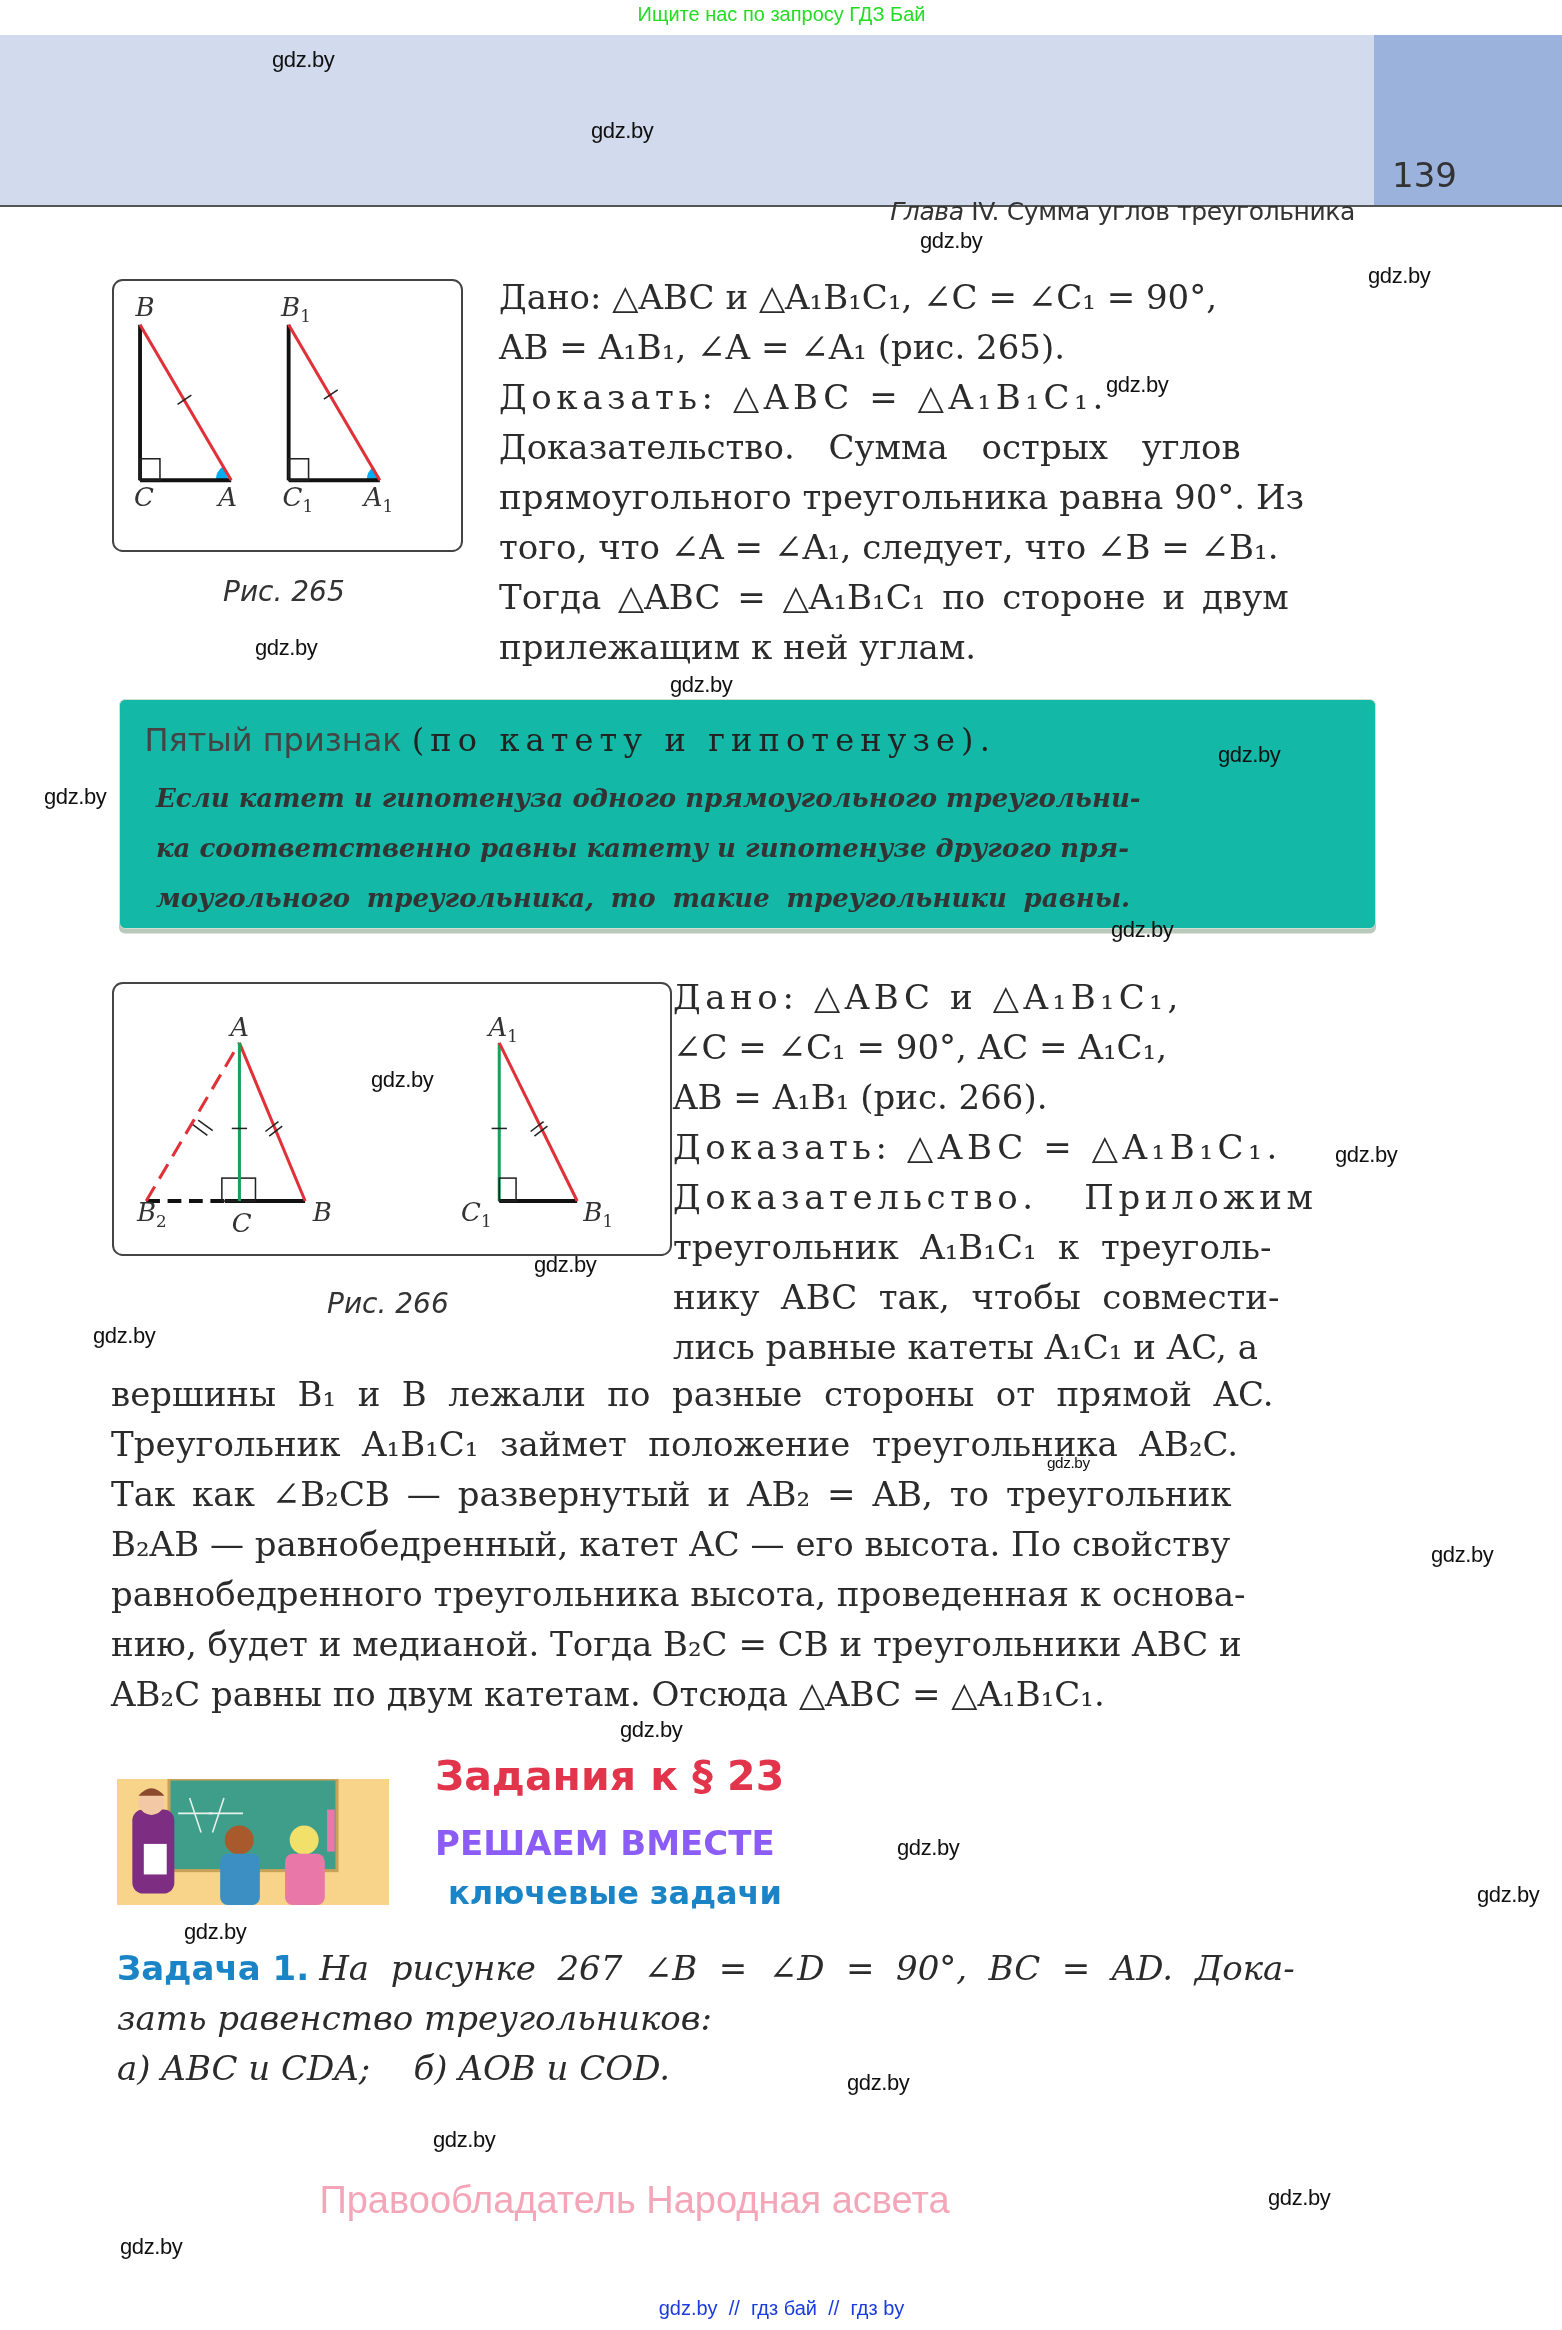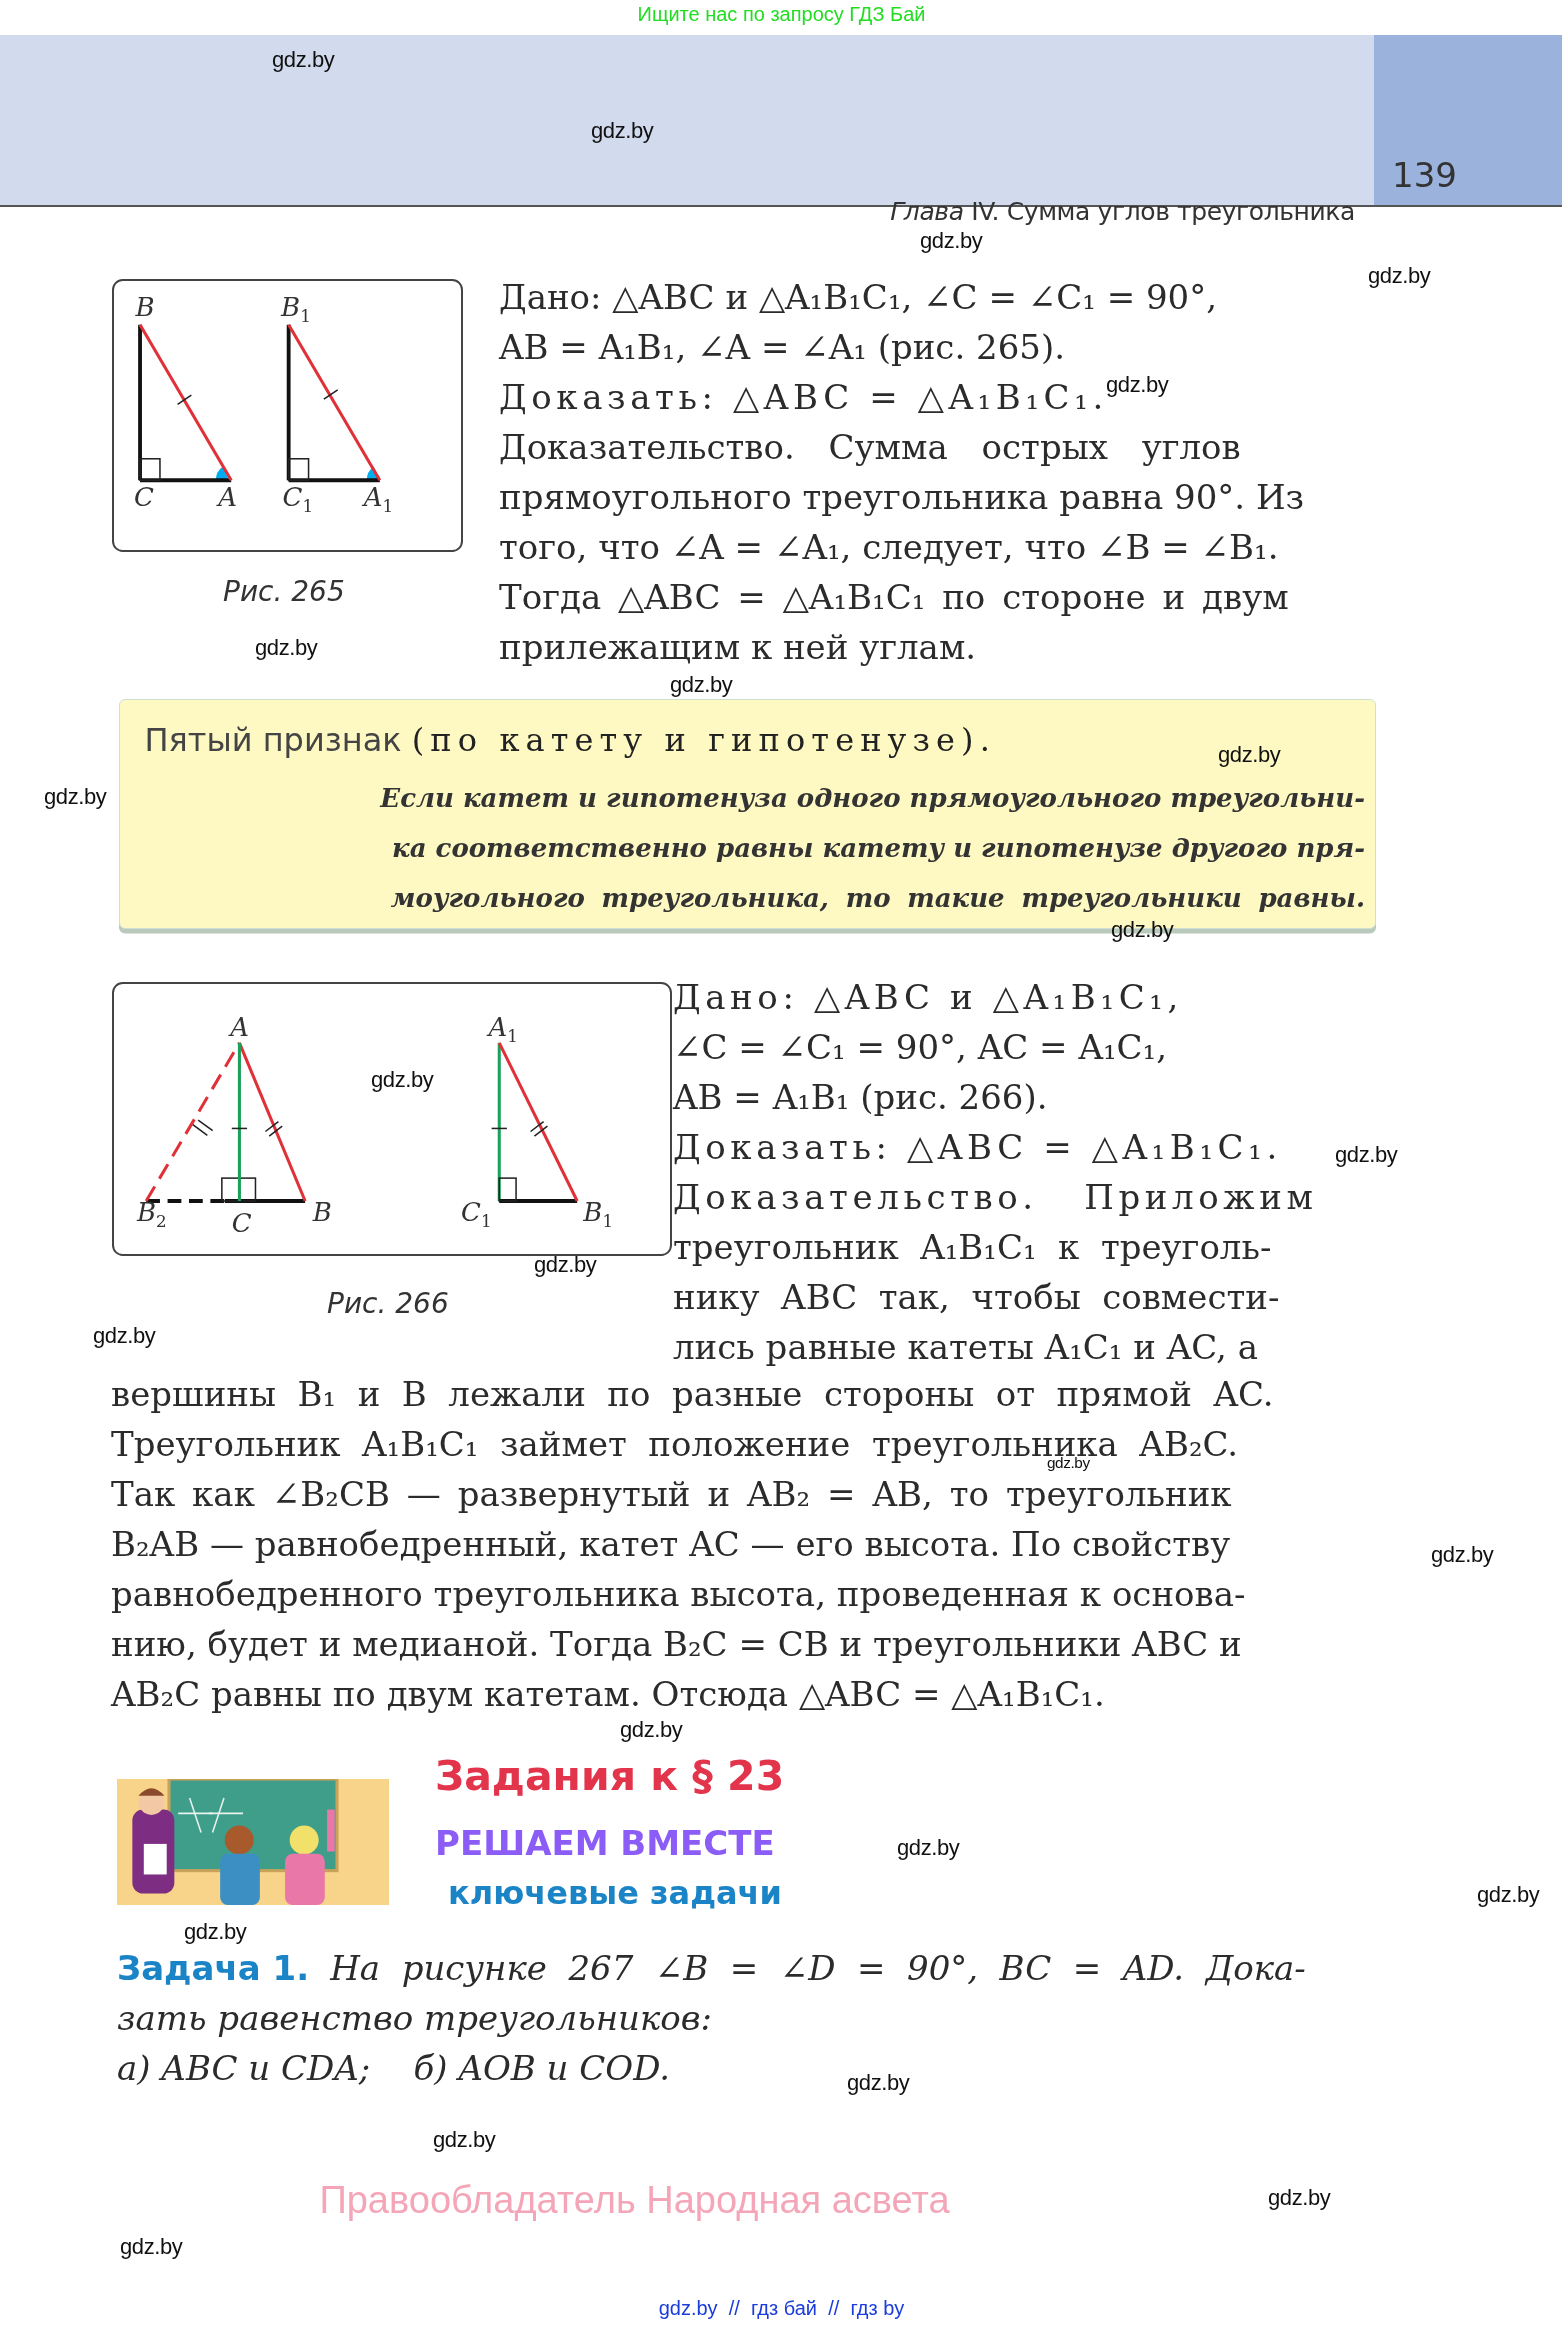--- a/index.html
+++ b/index.html
@@ -20,21 +20,21 @@
   .page-num { top: 155px; left: 1392px; font-family: "DejaVu Sans", sans-serif; font-size: 34px; color: #333; }
 
   .fig-box { position: absolute; border: 2.3px solid #444; border-radius: 10.7px; background: #fff; }
   .fig-caption { position: absolute; font-family: "DejaVu Sans", sans-serif; font-style: italic; font-size: 28px; color: #333; }
 
   .text-block { position: absolute; font-family: "DejaVu Serif", serif; font-size: 34px; line-height: 50px; color: #2b2b2b; text-align: justify; }
   .text-line { white-space: nowrap; height: 50px; display: flex; justify-content: space-between; }
   .text-line.last { justify-content: flex-start; }
   .spaced { letter-spacing: 4.6px; }
 
-  .theorem-box { top: 699px; left: 119px; width: 1257px; height: 230px; background: #fef9c3; border: 1.5px solid #cfe0d2; border-radius: 6.1px; box-shadow: 0 4.6px 0 #b9c9bc; text-align: right; }
+  .theorem-box { top: 699px; left: 119px; width: 1257px; height: 230px; background: #14b8a6; border: 1.5px solid #cfe0d2; border-radius: 6.1px; box-shadow: 0 4.6px 0 #b9c9bc; }
   .theorem-title { position: absolute; top: 21.4px; left: 24.5px; font-size: 32px; }
   .theorem-title .lbl { font-family: "DejaVu Sans", sans-serif; color: #444; }
   .theorem-title .sub { letter-spacing: 6.1px; color: #222; }
   .theorem-body { position: absolute; top: 73px; left: 36px; width: 1209px; font-weight: bold; font-size: 26px; line-height: 50px; color: #333; font-style: italic; }
 
   .section-title { top: 1752px; left: 435px; font-family: "DejaVu Sans", sans-serif; font-weight: bold; font-size: 41px; color: #e2344b; }
   .section-sub1 { top: 1823px; left: 435px; font-family: "DejaVu Sans", sans-serif; font-weight: bold; font-size: 34px; color: #8b5cf6; }
   .section-sub2 { top: 1874px; left: 448px; font-family: "DejaVu Sans", sans-serif; font-weight: bold; font-size: 32px; color: #1a84c6; }
 
   .task-label { font-family: "DejaVu Sans", sans-serif; font-weight: bold; color: #1a84c6; font-style: normal; }
@@ -176,21 +176,21 @@
     <circle cx="245" cy="80" r="19" fill="#f1e06a"></circle>
     <rect x="220" y="98" width="52" height="67" rx="10" fill="#e977a8"></rect>
     <rect x="275" y="40" width="10" height="55" fill="#e977a8"></rect>
   </svg>
 </div>
 <div class="abs section-title">Задания к § 23</div>
 <div class="abs section-sub1">РЕШАЕМ ВМЕСТЕ</div>
 <div class="abs section-sub2">ключевые задачи</div>
 
 <div class="text-block task-block">
-  <div class="text-line last" style="gap:21px">
+  <div class="text-line last" style="gap:10px">
     <span class="task-label">Задача 1.</span>
     <span style="word-spacing:10.7px">На рисунке 267 ∠B = ∠D = 90°, BC = AD. Дока-</span>
   </div>
   <div class="text-line last">зать равенство треугольников:</div>
   <div class="text-line last" style="white-space:pre">а) ABC и CDA;    б) AOB и COD.</div>
 </div>
 
 <div class="abs copyright">Правообладатель Народная асвета</div>
 <div class="abs footer-links" style="white-space:pre">gdz.by  //  гдз бай  //  гдз by</div>
 

